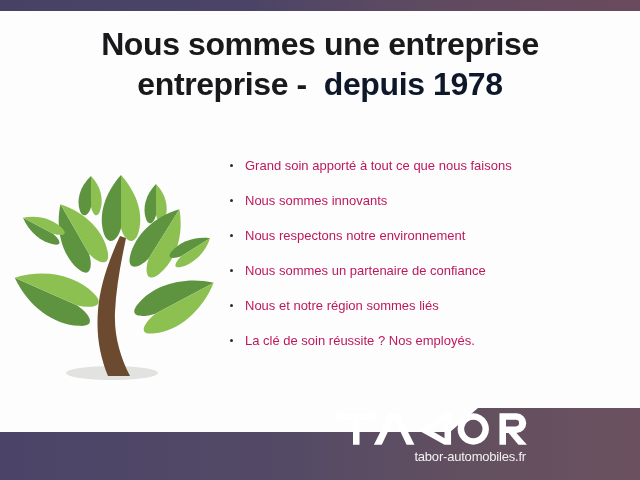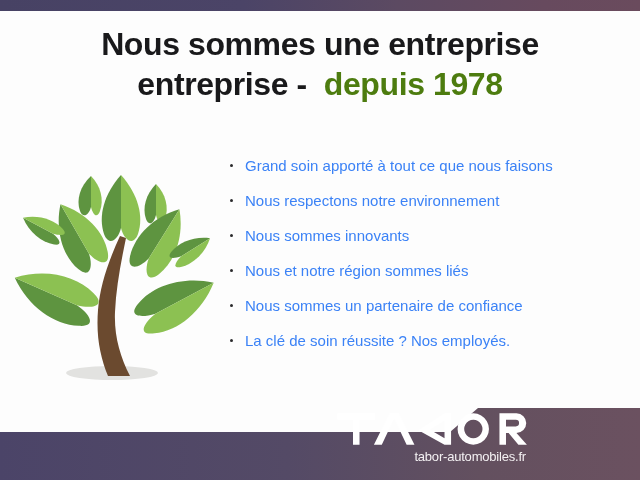--- a/index.html
+++ b/index.html
@@ -44,21 +44,21 @@
     font-size: 32px;
     font-weight: bold;
     letter-spacing: -0.4px;
     color: #19191b;
     white-space: nowrap;
   }
   .title-line-2 {
     margin-top: 3px;
   }
   .title-accent {
-    color: #4d7c0f;
+    color: #0f172a;
     font-weight: bold;
   }
   .title-dash {
     color: #19191b;
   }
 
   
   .tree-art {
     position: absolute;
     left: 8px;
@@ -79,22 +79,22 @@
     top: 148px;
     width: 400px;
     margin: 0;
     padding: 0;
     list-style: none;
   }
   .bullet-item {
     position: relative;
     height: 35px;
     padding-left: 17px;
-    font-size: 15px;
-    color: #3b82f6;
+    font-size: 13px;
+    color: #be185d;
     line-height: 35px;
     white-space: nowrap;
   }
   .bullet-dot {
     position: absolute;
     left: 2px;
     top: 16px;
     width: 3.4px;
     height: 3.4px;
     border-radius: 50%;
@@ -208,33 +208,33 @@
     </svg>
   </div>
 
   <ul class="bullet-list">
     <li class="bullet-item">
       <span class="bullet-dot"></span>
       <span>Grand soin apporté à tout ce que nous faisons</span>
     </li>
     <li class="bullet-item">
       <span class="bullet-dot"></span>
+      <span>Nous sommes innovants</span>
+    </li>
+    <li class="bullet-item">
+      <span class="bullet-dot"></span>
       <span>Nous respectons notre environnement</span>
     </li>
     <li class="bullet-item">
       <span class="bullet-dot"></span>
-      <span>Nous sommes innovants</span>
+      <span>Nous sommes un partenaire de confiance</span>
     </li>
     <li class="bullet-item">
       <span class="bullet-dot"></span>
       <span>Nous et notre région sommes liés</span>
-    </li>
-    <li class="bullet-item">
-      <span class="bullet-dot"></span>
-      <span>Nous sommes un partenaire de confiance</span>
     </li>
     <li class="bullet-item">
       <span class="bullet-dot"></span>
       <span>La clé de soin réussite ? Nos employés.</span>
     </li>
   </ul>
 
   <div class="footer">
     <svg class="footer-shape" viewBox="0 0 640 80" preserveAspectRatio="none" xmlns="http://www.w3.org/2000/svg" aria-hidden="true">
       <defs>

